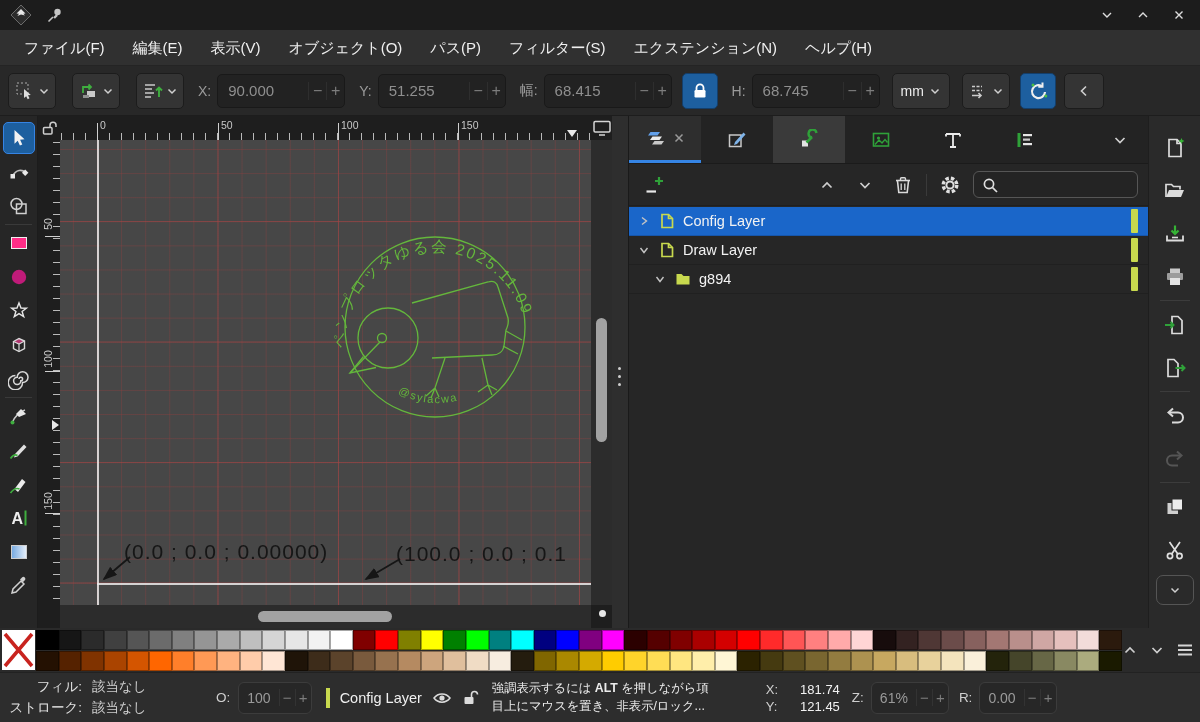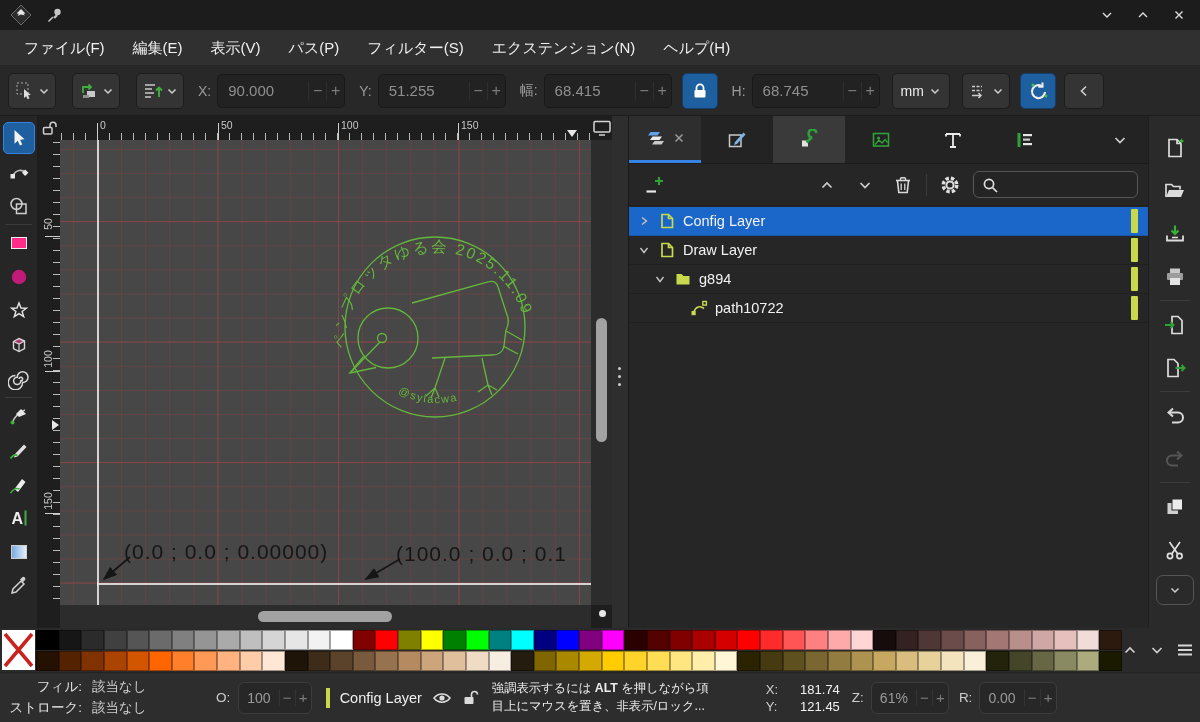--- a/index.html
+++ b/index.html
@@ -156,20 +156,21 @@
           <path d="M3.5 3.5 L10.5 10.5 M10.5 3.5 L3.5 10.5" stroke="#ddd" stroke-width="1.4"></path>
         </svg>
       </span>
   </div>
 </div>
 
 <div id="menubar">
     <div class="menu-item">ファイル(F)</div>
     <div class="menu-item">編集(E)</div>
     <div class="menu-item">表示(V)</div>
+    <div class="menu-item">オブジェクト(O)</div>
     <div class="menu-item">パス(P)</div>
     <div class="menu-item">フィルター(S)</div>
     <div class="menu-item">エクステンション(N)</div>
     <div class="menu-item">ヘルプ(H)</div>
   </div>
 
 <div id="toolbar">
   <div class="tb-btn" style="margin-left:8px">
     <span class="icon">
         <svg width="22" height="22" viewBox="0 0 22 22">
@@ -647,32 +648,20 @@
           <svg width="10" height="10" viewBox="0 0 10 10">
             <path d="M1.5 3 L5 7.5 L8.5 3" fill="none" stroke="#c5c5c5" stroke-width="1.4"></path>
           </svg>
         </span>
         <span class="licon icon">
           <svg width="18" height="18" viewBox="0 0 18 18">
             <path d="M2.5 4 h5 l2 2 h6 v8.5 h-13 Z" fill="#c8d94e"></path>
           </svg>
         </span>
         <span class="llabel">g894</span>
-        <span class="lbar"></span>
-      </div>
-      <div class="lrow" style="padding-left: 40px;">
-        <span class="exp icon"></span>
-        <span class="licon icon">
-          <svg width="18" height="18" viewBox="0 0 18 18">
-            <path d="M3.5 14 C5.5 7 10.5 6.5 14 9.5" fill="none" stroke="#c8d94e" stroke-width="1.7"></path>
-            <rect x="1.5" y="12" width="4.2" height="4.2" fill="#c8d94e"></rect>
-            <rect x="12.8" y="2.5" width="3.6" height="3.6" fill="none" stroke="#c8d94e" stroke-width="1.4"></rect>
-          </svg>
-        </span>
-        <span class="llabel">path10722</span>
         <span class="lbar"></span>
       </div>
     </div>
 </div>
 
 <div id="commands">
     <div class="cmd">
       <span class="icon">
         <svg width="24" height="24" viewBox="0 0 24 24">
           <path d="M6 3.5 h8 l4 4 V20.5 H6 Z" fill="none" stroke="#dcdcdc" stroke-width="1.7"></path>

